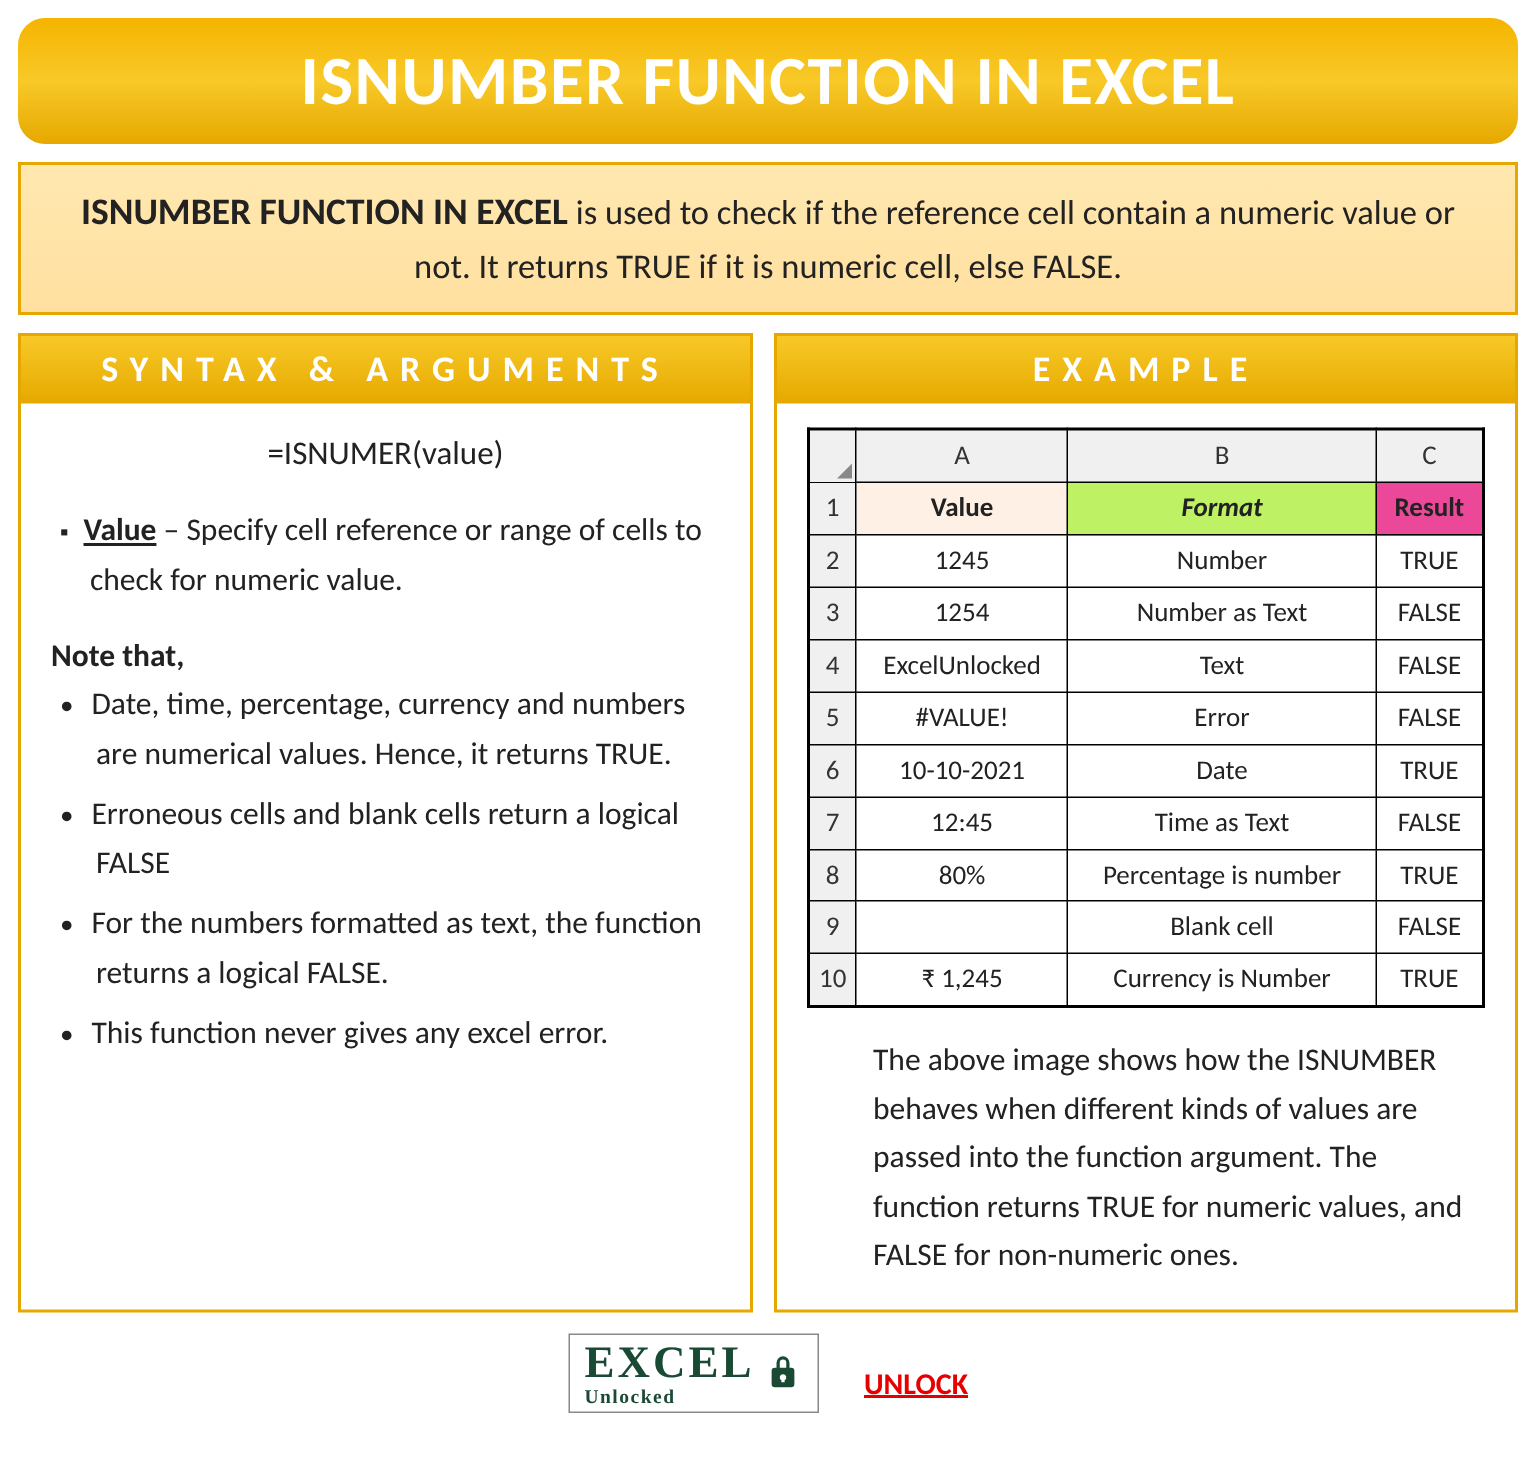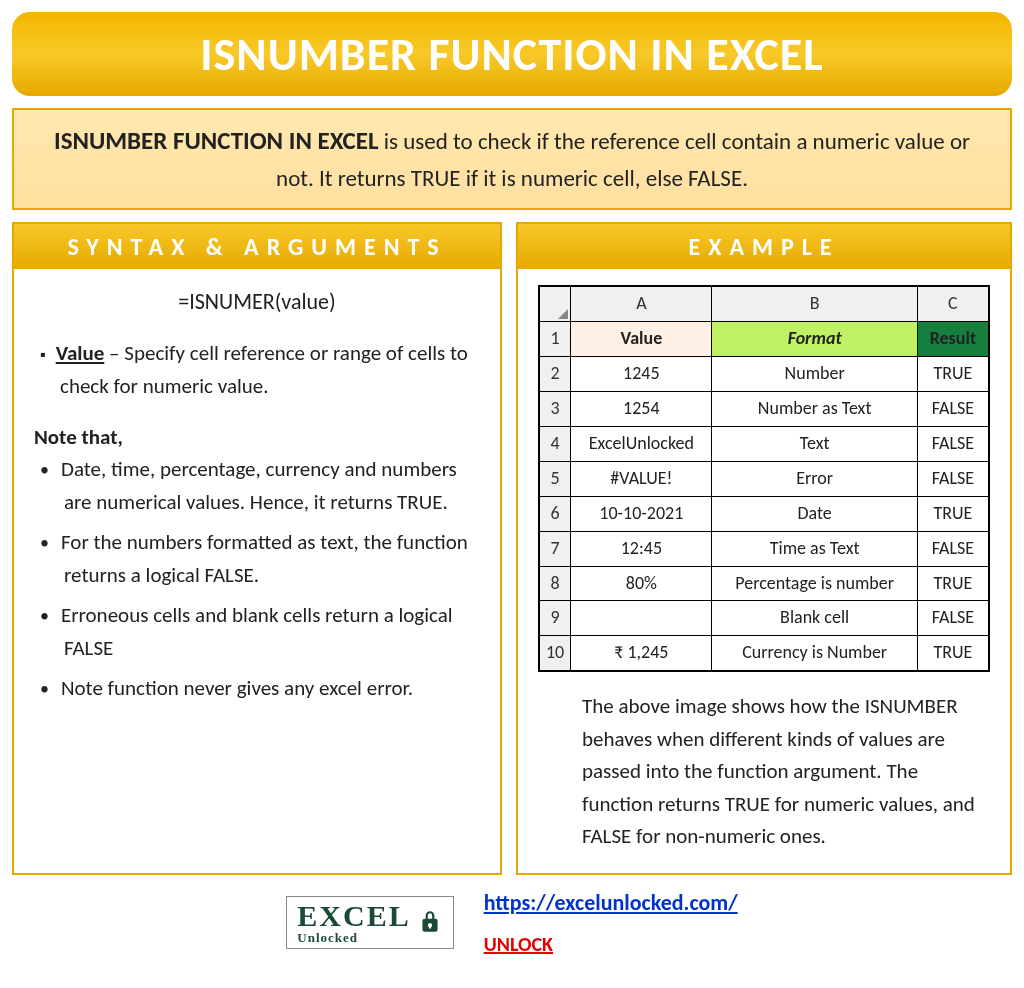--- a/index.html
+++ b/index.html
@@ -87,21 +87,21 @@
     padding: 3px 6px;
     text-align: center;
     height: 26px;
   }
   .sheet .colhdr { background: #f0f0f0; font-weight: 400; color:#333; }
   .sheet .rowhdr { background: #f0f0f0; font-weight: 400; width: 28px; color:#333; }
   .sheet .corner { background: #f0f0f0; position:relative; }
   .sheet .corner::after{content:"";position:absolute;right:2px;bottom:2px;width:0;height:0;border-left:10px solid transparent;border-bottom:10px solid #888;}
   .sheet .h-value { background:#fff0e6; font-weight:700; }
   .sheet .h-format { background:#bef264; font-weight:700;font-style:italic; }
-  .sheet .h-result { background:#15803d; font-weight:700; }
+  .sheet .h-result { background:#ec4899; font-weight:700; }
   .example-text { margin-top: 18px; font-size: 21px; line-height: 1.55; margin-left: 44px; }
 
   .footer {
     display:flex;
     align-items:center;
     justify-content:center;
     gap:30px;
     margin-top:14px;
   }
   .logo {
@@ -136,23 +136,23 @@
   <div class="col col-left">
     <div class="col-header">SYNTAX &amp; ARGUMENTS</div>
     <div class="col-body">
       <div class="formula">=ISNUMER(value)</div>
       <ul class="bullet-sq arg-block">
         <li><span class="arg-label">Value</span><span> – Specify cell reference or range of cells to check for numeric value.</span></li>
       </ul>
       <div class="note-head">Note that,</div>
       <ul class="bullet-rd">
         <li>Date, time, percentage, currency and numbers are numerical values. Hence, it returns TRUE.</li>
+        <li>Erroneous cells and blank cells return a logical FALSE</li>
         <li>For the numbers formatted as text, the function returns a logical FALSE.</li>
-        <li>Erroneous cells and blank cells return a logical FALSE</li>
-        <li>Note function never gives any excel error.</li>
+        <li>This function never gives any excel error.</li>
       </ul>
     </div>
   </div>
 
   <div class="col col-right">
     <div class="col-header">EXAMPLE</div>
     <div class="col-body">
       <table class="sheet">
         <tbody>
             <tr>
@@ -233,16 +233,15 @@
   <div class="logo">
     <div class="logo-stack">
       <span class="logo-text1">EXCEL</span>
       <span class="logo-text2">Unlocked</span>
     </div>
     <svg class="lock-icon" viewBox="0 0 24 24">
         <path fill="#1a4a33" d="M12 2a4 4 0 0 0-4 4v3H7a2 2 0 0 0-2 2v8a2 2 0 0 0 2 2h10a2 2 0 0 0 2-2v-8a2 2 0 0 0-2-2h-1V6a4 4 0 0 0-4-4zm-2 4a2 2 0 1 1 4 0v3h-4V6zm2 7a2 2 0 0 1 1 3.73V18h-2v-1.27A2 2 0 0 1 12 13z"></path>
       </svg>
   </div>
   <div class="footer-links">
-    <a class="link">https://excelunlocked.com/</a>
     <span class="unlock">UNLOCK</span>
   </div>
 </div>
 
 </body></html>

